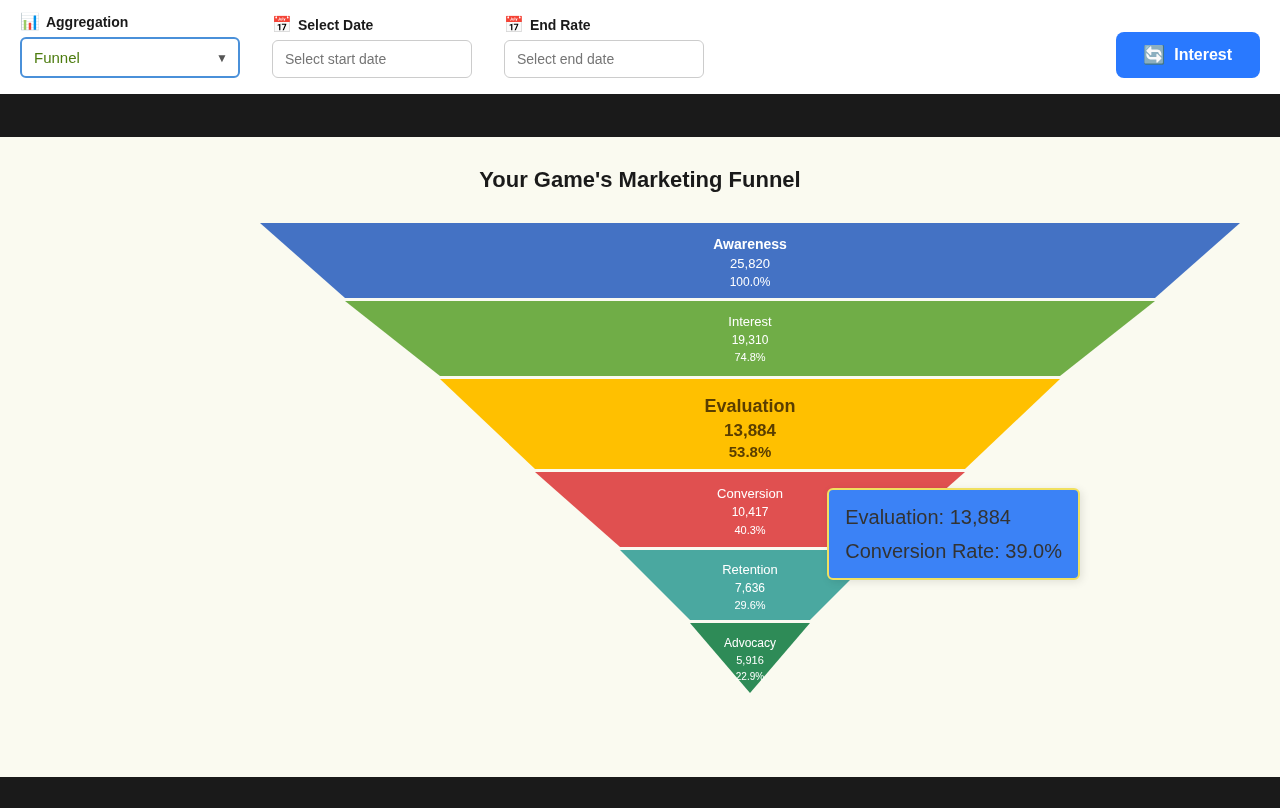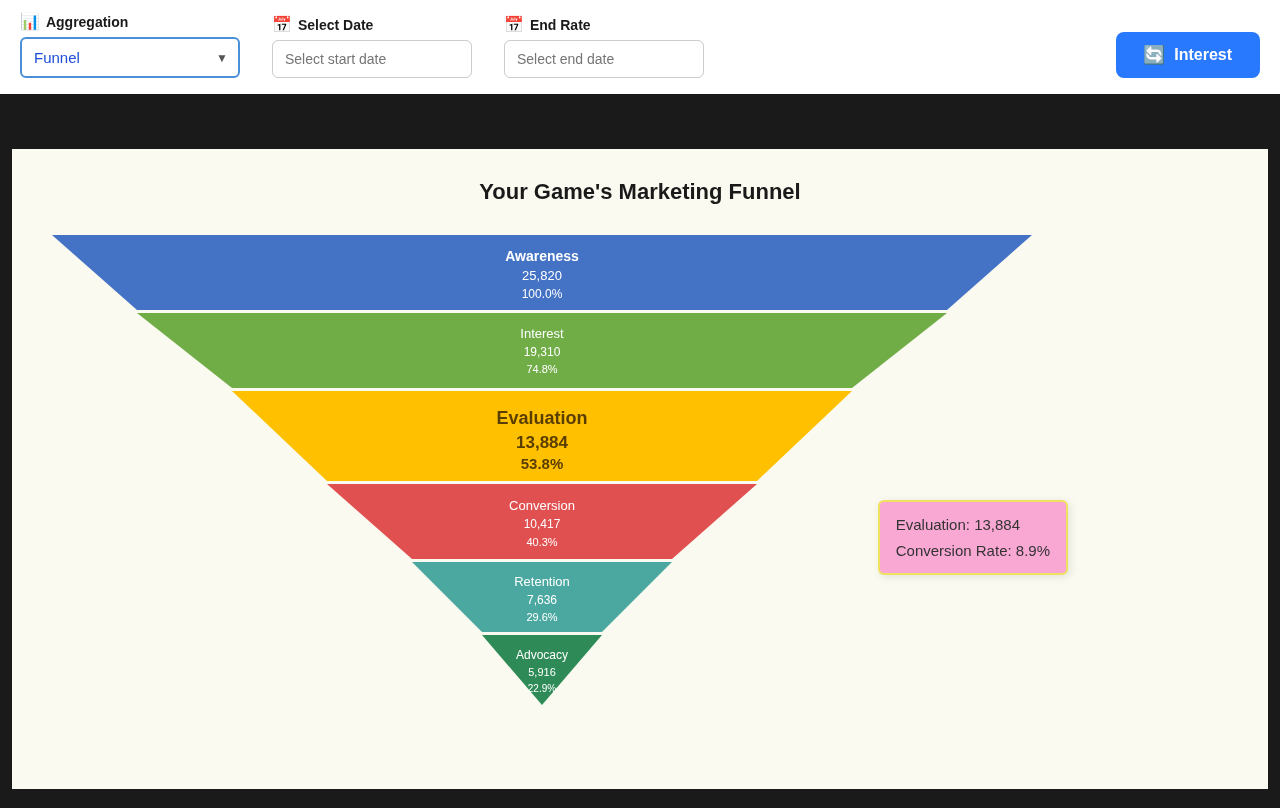--- a/index.html
+++ b/index.html
@@ -37,21 +37,21 @@
     .field-label .icon {
       font-size: 16px;
     }
 
     .aggregation-select {
       width: 220px;
       padding: 10px 36px 10px 12px;
       border: 2px solid #4a90d9;
       border-radius: 6px;
       font-size: 15px;
-      color: #1d4ed8;
+      color: #4d7c0f;
       background: #fff;
       appearance: none;
       cursor: pointer;
       outline: none;
       position: relative;
     }
 
     .select-wrapper {
       position: relative;
       width: 220px;
@@ -103,51 +103,51 @@
 
     
     .dark-strip {
       background: #1a1a1a;
       height: 40px;
     }
 
     
     .main-content {
       background: #fafaf0;
-      margin: 12px;
+      margin: 0;
       padding: 30px 40px 40px;
       min-height: 640px;
       position: relative;
     }
 
     .chart-title {
       text-align: center;
       font-size: 22px;
       font-weight: 700;
       color: #1a1a1a;
       margin-bottom: 30px;
     }
 
     
     .funnel-container {
       display: flex;
-      justify-content: flex-start;
+      justify-content: flex-end;
       position: relative;
     }
 
     
     .tooltip {
       position: absolute;
       right: 160px;
       top: 265px;
-      background: #f9a8d4;
+      background: #3b82f6;
       border: 2px solid #f0e060;
       border-radius: 6px;
       padding: 10px 16px;
-      font-size: 15px;
+      font-size: 20px;
       color: #333;
       box-shadow: 2px 2px 8px rgba(0,0,0,0.1);
       line-height: 1.7;
       z-index: 10;
     }
   </style>
 </head>
 <body>
 
 <div class="header-bar">
@@ -227,18 +227,18 @@
 
       <polygon points="430,400 550,400 490,470" fill="#2E8B57"></polygon>
       <text x="490" y="424" text-anchor="middle" fill="white" font-size="12" font-weight="500">Advocacy</text>
       <text x="490" y="441" text-anchor="middle" fill="white" font-size="11">5,916</text>
       <text x="490" y="457" text-anchor="middle" fill="white" font-size="10">22.9%</text>
 
     </svg>
 
     <div class="tooltip">
       <div>Evaluation: 13,884</div>
-      <div>Conversion Rate: 8.9%</div>
+      <div>Conversion Rate: 39.0%</div>
     </div>
 
   </div>
 
 </div>
 
 </body></html>

